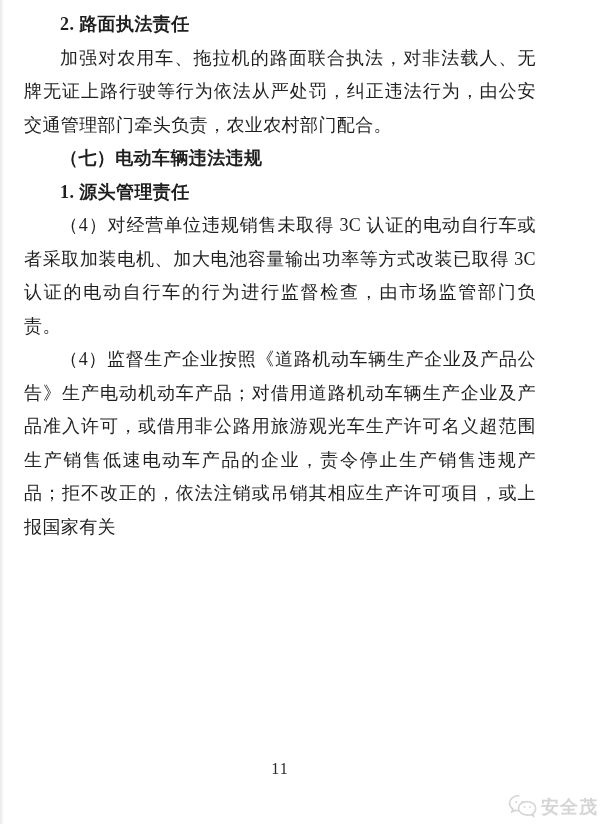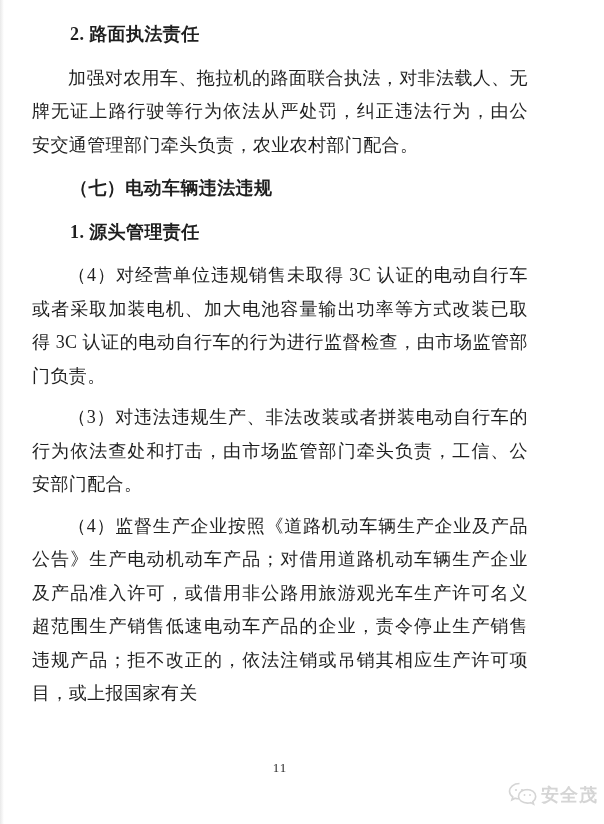--- a/index.html
+++ b/index.html
@@ -33,44 +33,44 @@
     left: 24px;
     top: 8px;
     width: 512px;
     color: #1f1f1f;
     font-size: 18px;
     line-height: 33.5px;
     text-align: justify;
     letter-spacing: 0.4px;
   }
   .heading {
-    margin: 10px;
+    margin: 0;
     font-weight: bold;
     font-size: 18px;
     text-indent: 2em;
     text-align: left;
   }
   .para {
-    margin: 8px;
+    margin: 0;
     text-indent: 2em;
   }
   .page-number {
     position: absolute;
     left: 24px;
     top: 760px;
     width: 512px;
     text-align: center;
-    font-size: 13px;
+    font-size: 16px;
     color: #2a2a2a;
     letter-spacing: 1px;
   }
   .watermark {
     position: absolute;
     right: 6px;
-    bottom: 16px;
+    bottom: 4px;
     display: flex;
     align-items: center;
     gap: 3px;
     color: #d5d5d5;
     font-size: 18px;
     font-weight: bold;
     letter-spacing: 1px;
     user-select: none;
   }
   .watermark svg {
@@ -82,21 +82,20 @@
 
 <div class="page">
   <div class="scan-edge"></div>
 
   <div class="content">
     <p class="heading">2.  路面执法责任</p>
     <p class="para">加强对农用车、拖拉机的路面联合执法，对非法载人、无牌无证上路行驶等行为依法从严处罚，纠正违法行为，由公安交通管理部门牵头负责，农业农村部门配合。</p>
     <p class="heading">（七）电动车辆违法违规</p>
     <p class="heading">1.  源头管理责任</p>
     <p class="para">（4）对经营单位违规销售未取得 3C 认证的电动自行车或者采取加装电机、加大电池容量输出功率等方式改装已取得 3C 认证的电动自行车的行为进行监督检查，由市场监管部门负责。</p>
-    <p class="para">（3）对违法违规生产、非法改装或者拼装电动自行车的行为依法查处和打击，由市场监管部门牵头负责，工信、公安部门配合。</p>
     <p class="para">（4）监督生产企业按照《道路机动车辆生产企业及产品公告》生产电动机动车产品；对借用道路机动车辆生产企业及产品准入许可，或借用非公路用旅游观光车生产许可名义超范围生产销售低速电动车产品的企业，责令停止生产销售违规产品；拒不改正的，依法注销或吊销其相应生产许可项目，或上报国家有关</p>
   </div>
 
   <div class="page-number">11</div>
 
   <div class="watermark">
     <span>
       <svg width="30" height="26" viewBox="0 0 30 26">
         <g fill="none" stroke="#d5d5d5" stroke-width="1.6">
           <path d="M11.5 1.5 C5.7 1.5 1.5 5 1.5 9.2 c0 2.4 1.3 4.4 3.3 5.8 l-0.9 2.9 3.2-1.7 c1.3 0.4 2.6 0.6 4 0.5"></path>

